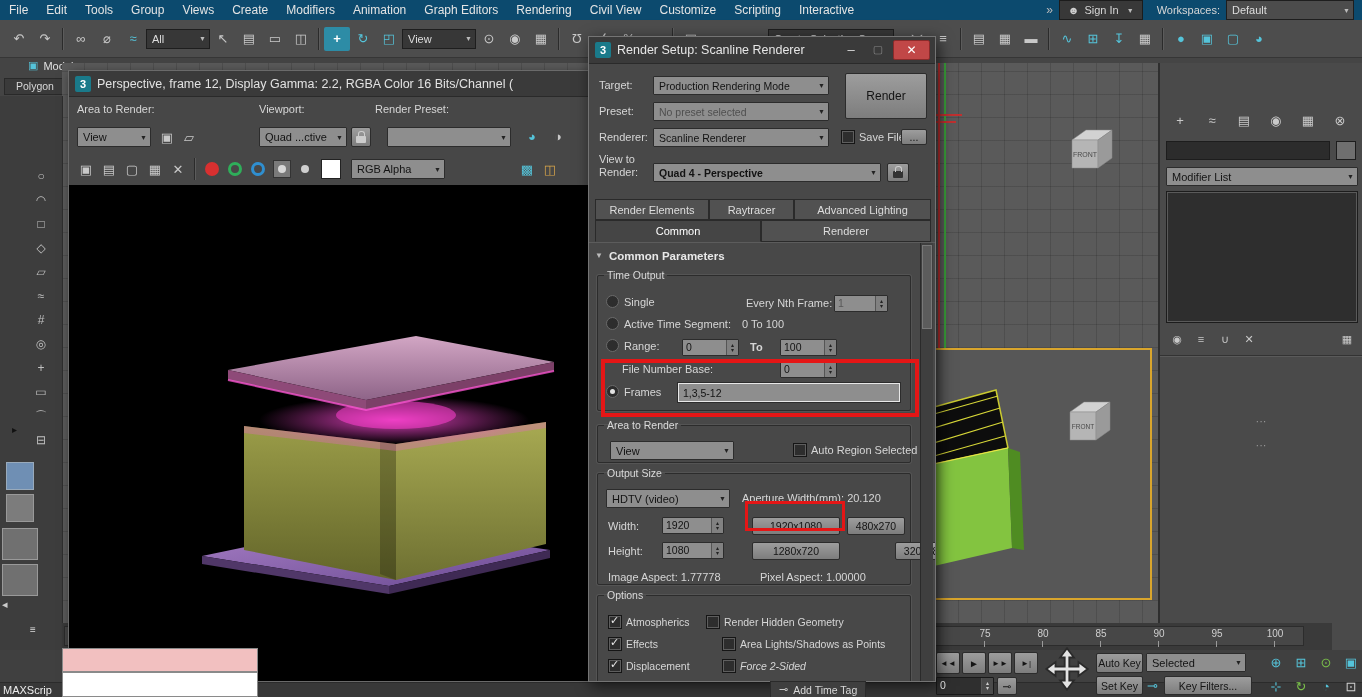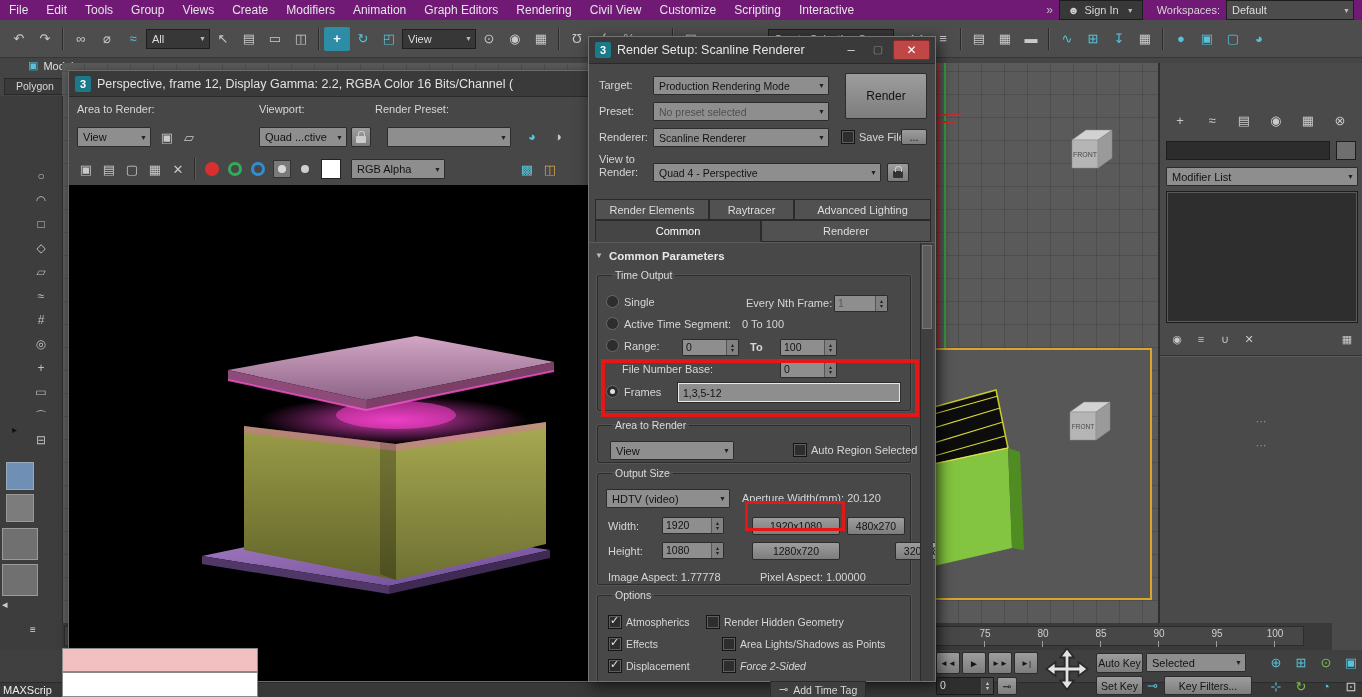--- a/index.html
+++ b/index.html
@@ -34,40 +34,40 @@
       background:#818181;border-left:1px solid #555;font-size:6px;color:#222;line-height:5px;flex:none;}
   .st::before{content:"▴";} .st::after{content:"▾";}
   
   .cb{width:12px;height:12px;background:#2d2d2d;border:1px solid #151515;box-shadow:inset 0 0 0 1px #5e5e5e;
       position:relative;flex:none;}
   .cb.checked::after{content:"✓";position:absolute;left:1px;top:-2px;font-size:11px;color:#e9e9e9;}
   .radio{width:11px;height:11px;border-radius:50%;background:#2d2d2d;border:1px solid #6a6a6a;position:relative;flex:none;}
   .radio.checked::after{content:"";position:absolute;left:3px;top:3px;width:5px;height:5px;border-radius:50%;background:#e2e2e2;}
   fieldset{position:absolute;border:1px solid #2c2c2c;box-shadow:0 0 0 1px rgba(255,255,255,.07);
            border-radius:2px;padding:0;margin:0;min-width:0;box-sizing:border-box;}
-  legend{font-size:10.5px;color:#dadada;margin-left:14px;padding:0 3px;}
+  legend{font-size:10.5px;color:#dadada;margin-left:6px;padding:0 3px;}
   .tab{display:flex;align-items:center;justify-content:center;background:#515151;border:1px solid #2a2a2a;
        color:#ddd;font-size:11px;box-sizing:border-box;}
   .tab.active{background:#454545;border-bottom-color:#454545;color:#fff;}
   .lock{width:10px;height:7px;background:#ccc;border-radius:1px;position:relative;margin-top:4px;}
   .lock::before{content:"";position:absolute;top:-5px;left:2px;width:5px;height:5px;
        border:1.5px solid #ccc;border-bottom:none;border-radius:3px 3px 0 0;}
   .circ{width:14px;height:14px;border-radius:50%;flex:none;}
   .menu-item{padding:0 9px;font-size:12px;color:#e4e4e4;flex:none;}
   .tick-lbl{position:absolute;top:5px;width:26px;text-align:center;font-size:10px;color:#cfcfcf;}
   .tick-mark{position:absolute;top:18px;width:1px;height:6px;background:#9a9a9a;}
   .vtool{display:flex;align-items:center;justify-content:center;width:26px;height:24px;color:#c0c0c0;font-size:12px;}
   .navic{display:flex;align-items:center;justify-content:center;width:24px;height:22px;font-size:13px;border-radius:2px;}
 </style>
 </head>
 <body>
 
 <div id="app">
 
-  <div class="a row" style="left:0;top:0;width:1362px;height:20px;background:#701a75;">
+  <div class="a row" style="left:0;top:0;width:1362px;height:20px;background:#0c4a6e;">
     <span class="menu-item">File</span>
     <span class="menu-item">Edit</span>
     <span class="menu-item">Tools</span>
     <span class="menu-item">Group</span>
     <span class="menu-item">Views</span>
     <span class="menu-item">Create</span>
     <span class="menu-item">Modifiers</span>
     <span class="menu-item">Animation</span>
     <span class="menu-item">Graph Editors</span>
     <span class="menu-item">Rendering</span>
@@ -433,21 +433,21 @@
       <span class="da"></span>
     </div>
     <div class="a row" style="left:252px;top:93px;gap:4px;">
       <span class="cb"></span>
       <span class="lbl">Save File</span>
     </div>
     <span class="btn a" style="left:312px;top:92px;width:26px;height:16px;">...</span>
 
     <span class="a lbl" style="left:10px;top:116px;width:52px;white-space:normal;line-height:1.2;">View to Render:</span>
     <div class="a ddl" style="left:64px;top:126px;width:228px;">
-      <span style="font-size:10.5px;">Quad 4 - Perspective</span>
+      <span style="font-size:10.5px;font-weight:bold;">Quad 4 - Perspective</span>
       <span class="da"></span>
     </div>
     <span class="btn a" style="left:298px;top:126px;width:22px;height:19px;">
         <span class="lock" style="background:#333;"></span>
       </span>
 
     <span class="tab a" style="left:6px;top:162px;width:114px;height:21px;">Render Elements</span>
     <span class="tab a" style="left:120px;top:162px;width:85px;height:21px;">Raytracer</span>
     <span class="tab a" style="left:205px;top:162px;width:137px;height:21px;">Advanced Lighting</span>
     <span class="tab active a" style="left:6px;top:183px;width:166px;height:22px;">Common</span>

